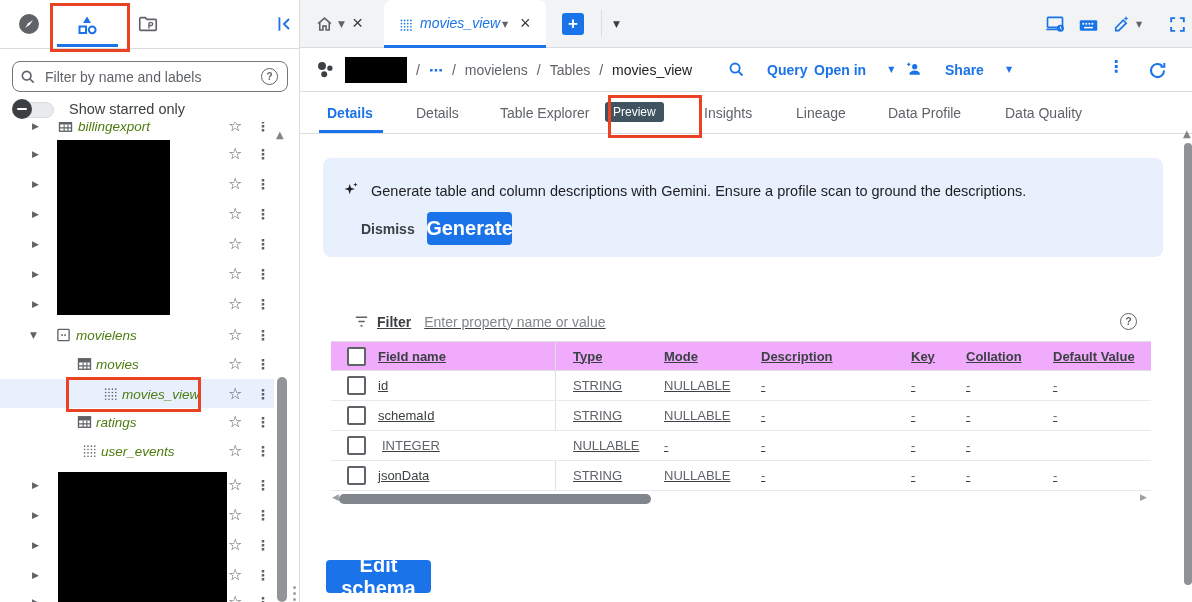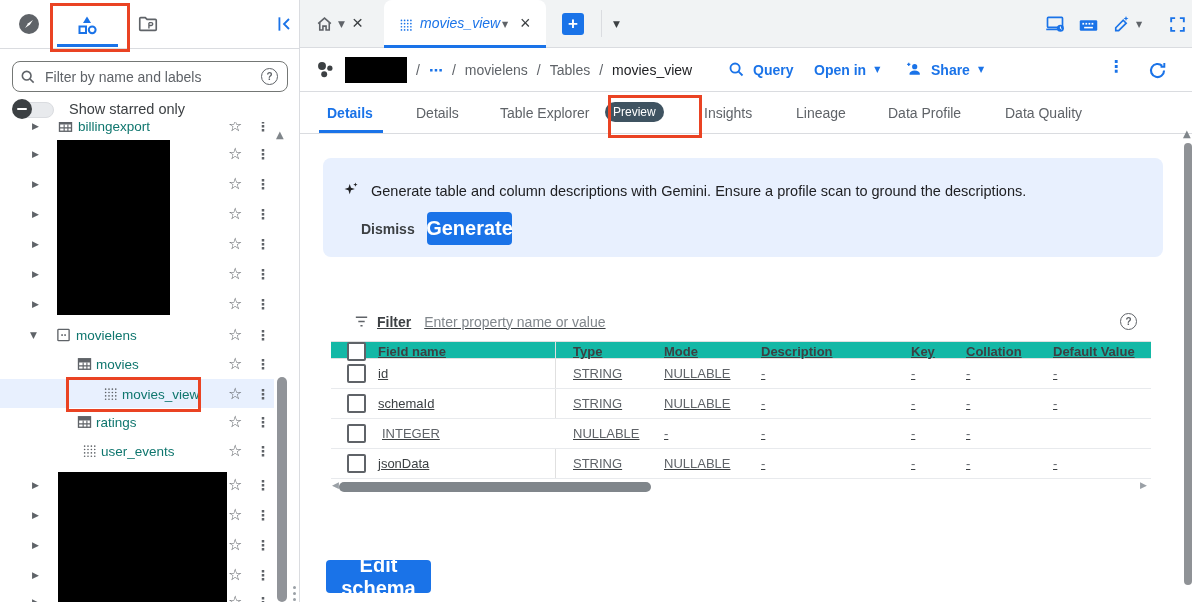--- a/index.html
+++ b/index.html
@@ -17,53 +17,53 @@
   .helpcirc{width:15px;height:15px;border:1.5px solid #5f6368;border-radius:50%;color:#5f6368;font-size:10px;font-weight:bold;display:flex;align-items:center;justify-content:center;}
   .toggle-row{position:absolute;left:12px;top:97px;height:24px;display:flex;align-items:center;}
   .tgl{position:relative;width:46px;height:20px;}
   .tgl .track{position:absolute;left:6px;top:3px;width:34px;height:14px;background:#e8eaed;border:1px solid #dadce0;border-radius:8px;}
   .tgl .knob{position:absolute;left:0;top:0;width:20px;height:20px;border-radius:50%;background:#3c4043;display:flex;align-items:center;justify-content:center;}
   .tgl .minus{width:10px;height:2px;background:#fff;border-radius:1px;}
   .tree{position:absolute;left:0;top:122px;width:292px;height:480px;overflow:hidden;}
   .trw{position:absolute;left:0;width:292px;height:28px;}
   .trw .caret{position:absolute;top:50%;transform:translateY(-50%);font-size:9px;color:#5f6368;}
   .trw .ticon{position:absolute;top:50%;transform:translateY(-50%);width:15px;height:15px;color:#5f6368;}
-  .trw .tlabel{position:absolute;top:50%;transform:translateY(-50%);font-size:13.5px;color:#0f766e;white-space:nowrap;}
+  .trw .tlabel{position:absolute;top:50%;transform:translateY(-50%);font-size:13.5px;color:#4d7c0f;white-space:nowrap;font-style:italic;}
   .trw .star{position:absolute;left:228px;top:50%;transform:translateY(-50%);font-size:16px;color:#5f6368;}
   .trw .kebab{position:absolute;left:256px;top:50%;transform:translateY(-50%);font-size:14px;font-weight:bold;color:#5f6368;letter-spacing:0;}
   .blackbox{position:absolute;background:#000;}
   .sb-scroll-thumb{position:absolute;left:277px;top:377px;width:10px;height:225px;background:#919499;border-radius:5px;}
   .resize-grip{position:absolute;left:293px;top:586px;width:3px;display:flex;flex-direction:column;gap:3px;}
   .resize-grip i{width:3px;height:3px;border-radius:50%;background:#9aa0a6;}
   
   .main{position:absolute;left:300px;top:0;width:892px;height:602px;background:#fff;}
   .tabstrip{position:absolute;left:0;top:0;width:892px;height:48px;background:#f1f3f4;border-bottom:1px solid #dadce0;box-sizing:border-box;}
   .wstab{position:absolute;left:84px;top:0;width:162px;height:48px;background:#fff;border-radius:8px 8px 0 0;}
   .wstab .blue-underline{position:absolute;left:0;bottom:0;width:100%;height:3px;background:#1a73e8;}
   .wstab .tab-label{position:absolute;left:36px;top:15px;font-size:14px;font-style:italic;color:#1a73e8;}
   .plusbtn{position:absolute;left:262px;top:13px;width:22px;height:22px;background:#1a73e8;border-radius:3px;color:#fff;font-size:17px;font-weight:bold;display:flex;align-items:center;justify-content:center;cursor:pointer;}
   .crumbrow{position:absolute;left:0;top:48px;width:892px;height:44px;background:#fff;border-bottom:1px solid #dadce0;box-sizing:border-box;}
   .crumbs{position:absolute;left:14px;top:0;height:43px;display:flex;align-items:center;gap:9px;font-size:14px;color:#5f6368;}
   .crumb-final{color:#202124;}
-  .actlink{position:absolute;top:0;height:43px;display:flex;align-items:center;gap:8px;color:#1a73e8;font-size:14px;font-weight:bold;cursor:pointer;}
+  .actlink{position:absolute;top:0;height:43px;display:flex;align-items:center;gap:22px;color:#1a73e8;font-size:14px;font-weight:bold;cursor:pointer;}
   .tabsrow{position:absolute;left:0;top:92px;width:892px;height:42px;background:#fff;border-bottom:1px solid #dadce0;box-sizing:border-box;}
   .ptab{position:absolute;top:0;height:41px;display:flex;align-items:center;font-size:14px;color:#5f6368;cursor:pointer;white-space:nowrap;}
   .ptab.active{color:#1a73e8;font-weight:bold;}
-  .badge{position:absolute;left:305px;top:10px;background:#3f5361;color:#fff;font-size:12px;padding:3px 8px;border-radius:10px;}
+  .badge{position:absolute;left:305px;top:10px;background:#3f5361;color:#fff;font-size:12px;padding:3px 8px;border-radius:3px;}
   .content{position:absolute;left:0;top:134px;width:892px;height:468px;background:#fff;}
   .banner{position:absolute;left:23px;top:24px;width:840px;height:99px;background:#e8f0fe;border-radius:8px;}
   .banner-text{position:absolute;left:48px;top:25px;font-size:14.5px;color:#202124;white-space:nowrap;}
   .btn-text{position:absolute;left:30px;top:54px;height:33px;display:flex;align-items:center;font-size:14px;font-weight:bold;color:#3c4043;cursor:pointer;padding:0 8px;}
   .btn-blue{position:absolute;background:#1a73e8;color:#fff;font-size:20px;font-weight:bold;border:none;border-radius:4px;display:flex;align-items:center;justify-content:center;cursor:pointer;font-family:inherit;}
   .card{position:absolute;left:31px;top:168px;width:820px;text-decoration:underline;}
   .filterrow{position:relative;height:39px;display:flex;align-items:center;}
   .filterrow input{border:none;outline:none;font-size:14px;color:#3c4043;font-family:inherit;width:380px;background:transparent;}
   .filterrow input::placeholder{color:#80868b;}
   .tgrid{display:grid;grid-template-columns:34px 191px 91px 97px 150px 55px 87px 1fr;align-items:center;}
-  .thead{height:18px;background:#14b8a6;border-top:1px solid #e0e0e0;border-bottom:1px solid #e0e0e0;box-sizing:border-box;font-weight:bold;font-size:13px;color:#3c4043;}
+  .thead{height:30px;background:#f0abfc;border-top:1px solid #e0e0e0;border-bottom:1px solid #e0e0e0;box-sizing:border-box;font-weight:bold;font-size:13px;color:#3c4043;}
   .trow{height:30px;border-bottom:1px solid #e8eaed;box-sizing:border-box;font-size:13px;}
   .cell{padding-left:17px;white-space:nowrap;}
   .cfield{padding-left:13px;border-right:1px solid #e0e0e0;height:100%;display:flex;align-items:center;}
   .fieldname{color:#3c4043;}
   .gray{color:#5f6368;}
   .cbx{width:15px;height:15px;border:2px solid #5f6368;border-radius:2px;margin-left:16px;background:#fff;cursor:pointer;}
   .hscroll{position:relative;height:16px;}
   .hthumb{position:absolute;left:8px;top:3px;width:312px;height:10px;border-radius:5px;background:#80868b;cursor:pointer;}
   .sarrow{position:absolute;top:2px;font-size:9px;color:#9aa0a6;cursor:pointer;}
   .vscroll-thumb{position:absolute;left:884px;top:143px;width:8px;height:442px;background:#8f9296;border-radius:4px;}

